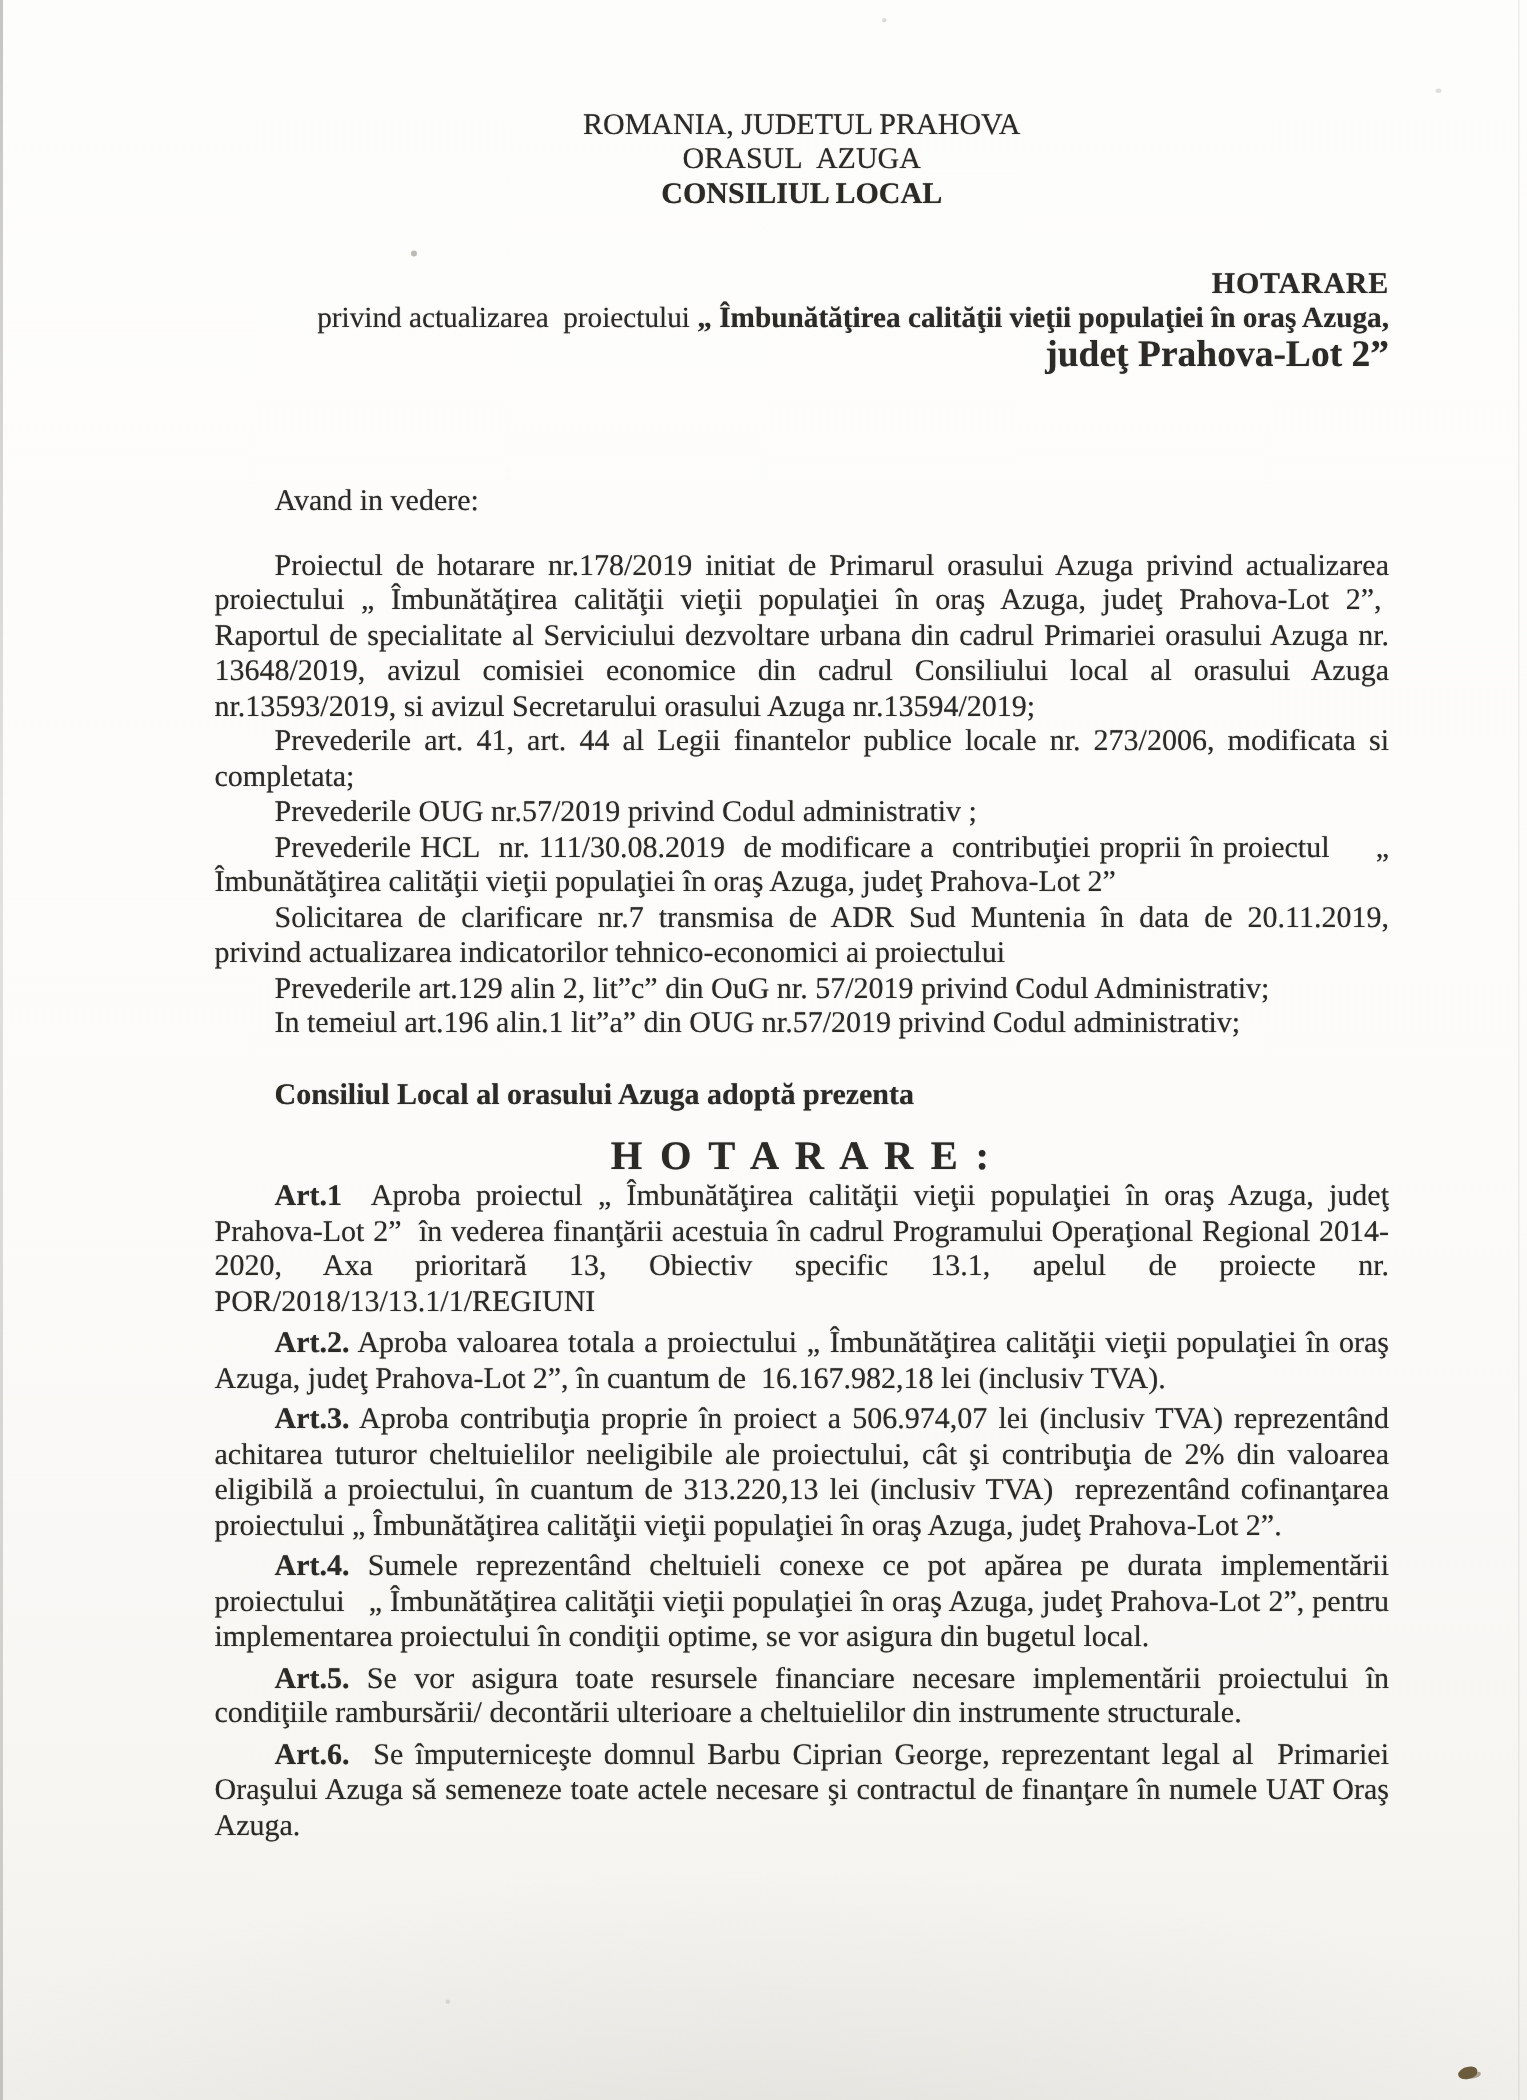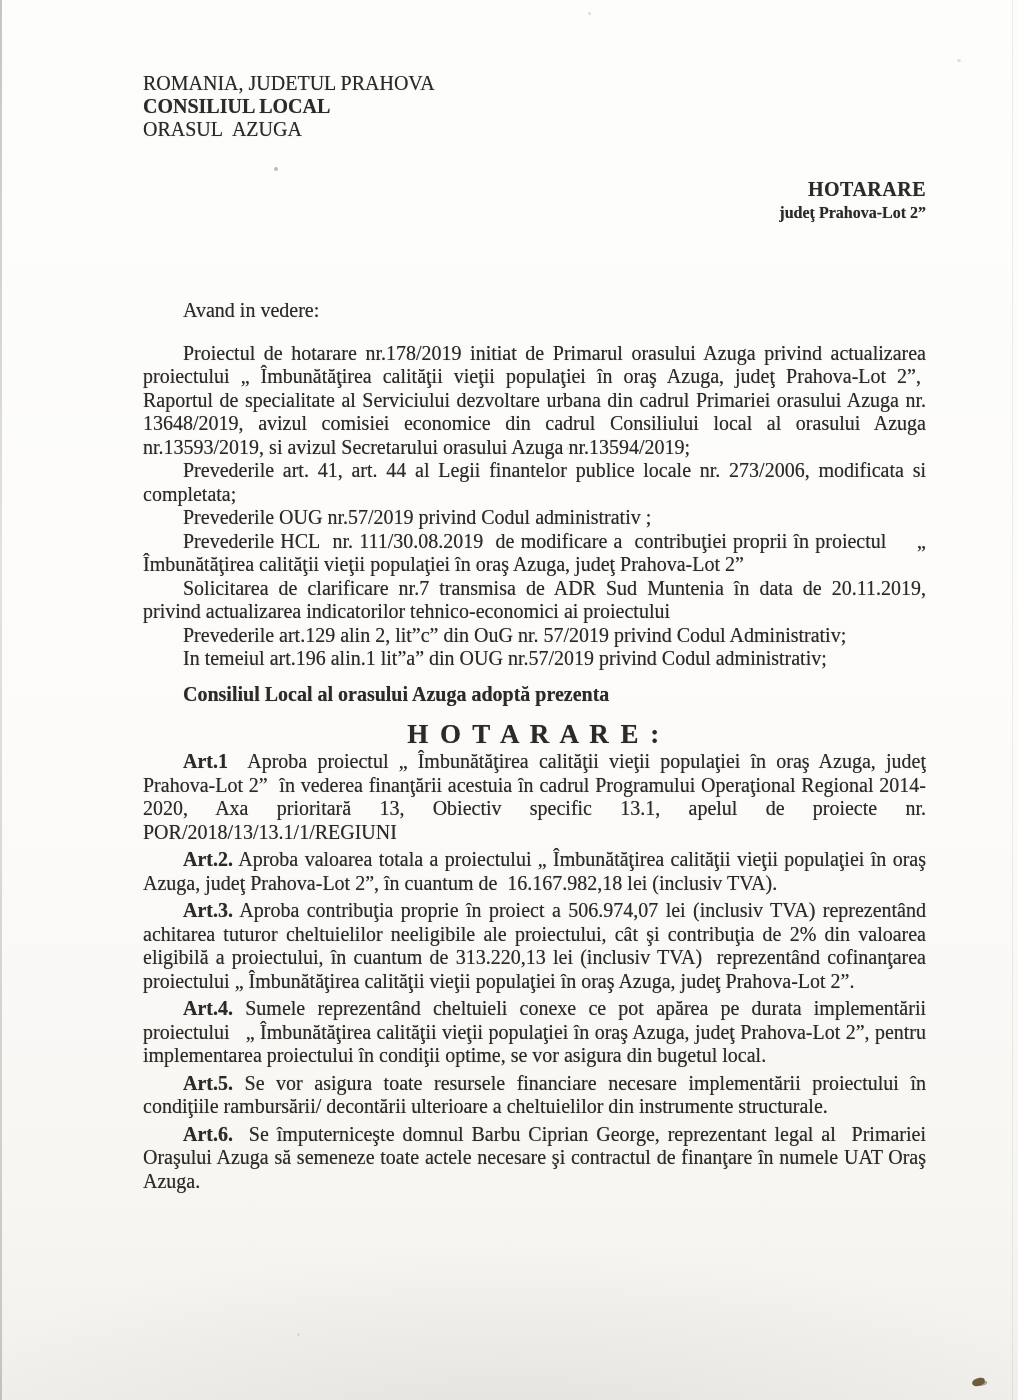--- a/index.html
+++ b/index.html
@@ -46,40 +46,40 @@
   
   .content {
     position: absolute;
     left: 143px;
     top: 72px;
     width: 783px;
     font-size: 20px;
     line-height: 23.5px;
     text-shadow: 0 0 0.7px rgba(43,42,38,0.55);
   }
-  .letterhead { text-align: left; }
+  .letterhead { text-align: center; }
   .letterhead .lh-line { line-height: 23px; }
   .bold { font-weight: bold; }
 
   .title-block { margin-top: 36px; text-align: right; }
   .title-heading { font-weight: bold; line-height: 24px; letter-spacing: 0.5px; }
   .subtitle-line1 { white-space: nowrap; font-size: 19.5px; line-height: 24px; }
-  .subtitle-line2 { font-weight: bold; font-size: 16px; line-height: 24px; }
+  .subtitle-line2 { font-weight: bold; font-size: 25px; line-height: 24px; }
 
   .preamble-heading { margin-top: 74px; text-indent: 40px; }
 
   p.para {
     margin: 0;
     text-align: justify;
     text-indent: 40px;
   }
   p.first-para { margin-top: 19px; }
   p.legal-basis { }
 
-  .adoption-clause { margin-top: 12px; text-indent: 40px; font-weight: bold; }
+  .adoption-clause { margin-top: 24px; text-indent: 40px; font-weight: bold; }
   .decision-heading {
     margin-top: 16px; text-align: center; font-weight: bold;
     letter-spacing: 2.5px; font-size: 27px; line-height: 24px;
   }
   p.article { margin-top: 4px; }
   .article-label { font-weight: bold; }
 </style>
 </head>
 <body>
 
@@ -91,26 +91,27 @@
   <div class="speck s2"></div>
   <div class="speck s3"></div>
   <div class="speck s4"></div>
   <div class="speck s5"></div>
   <div class="ink-stain"></div>
 
   <div class="content">
 
     <div class="letterhead">
       <div class="lh-line">ROMANIA, JUDETUL PRAHOVA</div>
+      <div class="lh-line">ORASUL&nbsp; AZUGA</div>
       <div class="lh-line bold">CONSILIUL LOCAL</div>
-      <div class="lh-line">ORASUL&nbsp; AZUGA</div>
     </div>
 
     <div class="title-block">
       <div class="title-heading">HOTARARE</div>
+      <div class="subtitle-line1"><span>privind actualizarea&nbsp; proiectului </span><span class="bold">„ Îmbunătăţirea calităţii vieţii populaţiei în oraş Azuga,</span></div>
       <div class="subtitle-line2">judeţ Prahova-Lot 2”</div>
     </div>
 
     <div class="preamble-heading">Avand in vedere:</div>
 
     <p class="para first-para">Proiectul de hotarare nr.178/2019 initiat de Primarul orasului Azuga privind actualizarea proiectului „ Îmbunătăţirea calităţii vieţii populaţiei în oraş Azuga, judeţ Prahova-Lot 2”,&nbsp; Raportul de specialitate al Serviciului dezvoltare urbana din cadrul Primariei orasului Azuga nr. 13648/2019, avizul comisiei economice din cadrul Consiliului local al orasului Azuga nr.13593/2019, si avizul Secretarului orasului Azuga nr.13594/2019;</p>
     <p class="para">Prevederile art. 41, art. 44 al Legii finantelor publice locale nr. 273/2006, modificata si completata;</p>
     <p class="para">Prevederile OUG nr.57/2019 privind Codul administrativ ;</p>
     <p class="para">Prevederile HCL&nbsp; nr. 111/30.08.2019&nbsp; de modificare a&nbsp; contribuţiei proprii în proiectul &nbsp;&nbsp;&nbsp;&nbsp;„ Îmbunătăţirea calităţii vieţii populaţiei în oraş Azuga, judeţ Prahova-Lot 2”</p>
     <p class="para">Solicitarea de clarificare nr.7 transmisa de ADR Sud Muntenia în data de 20.11.2019, privind actualizarea indicatorilor tehnico-economici ai proiectului</p>

